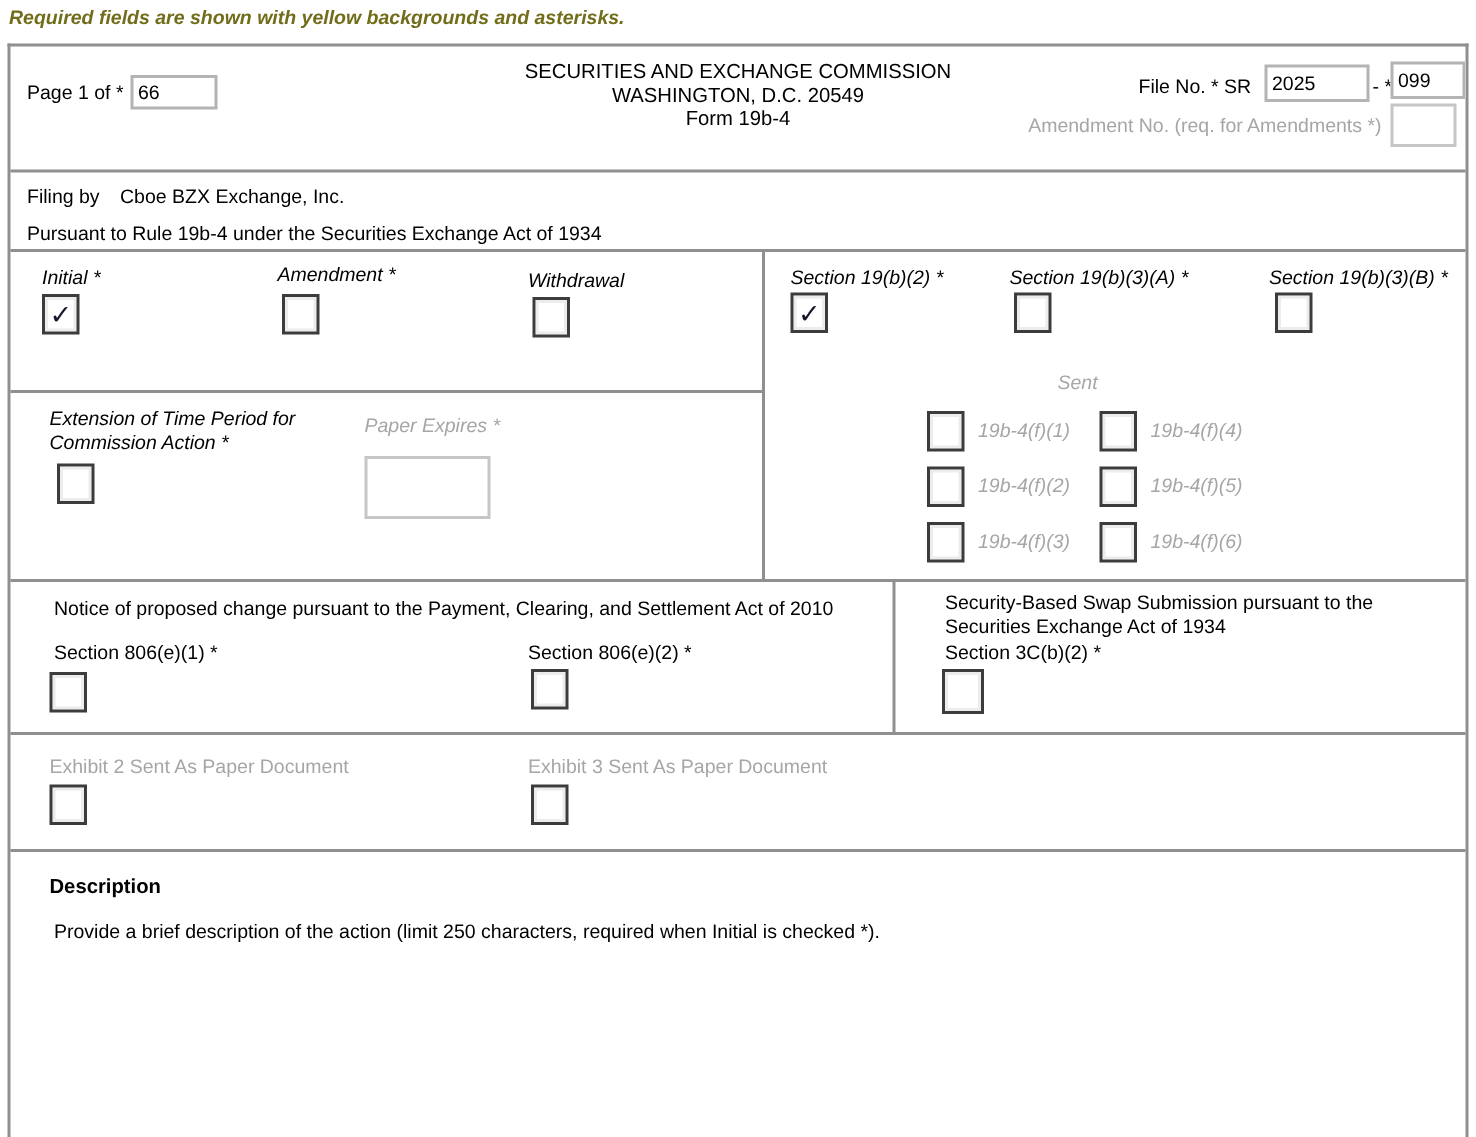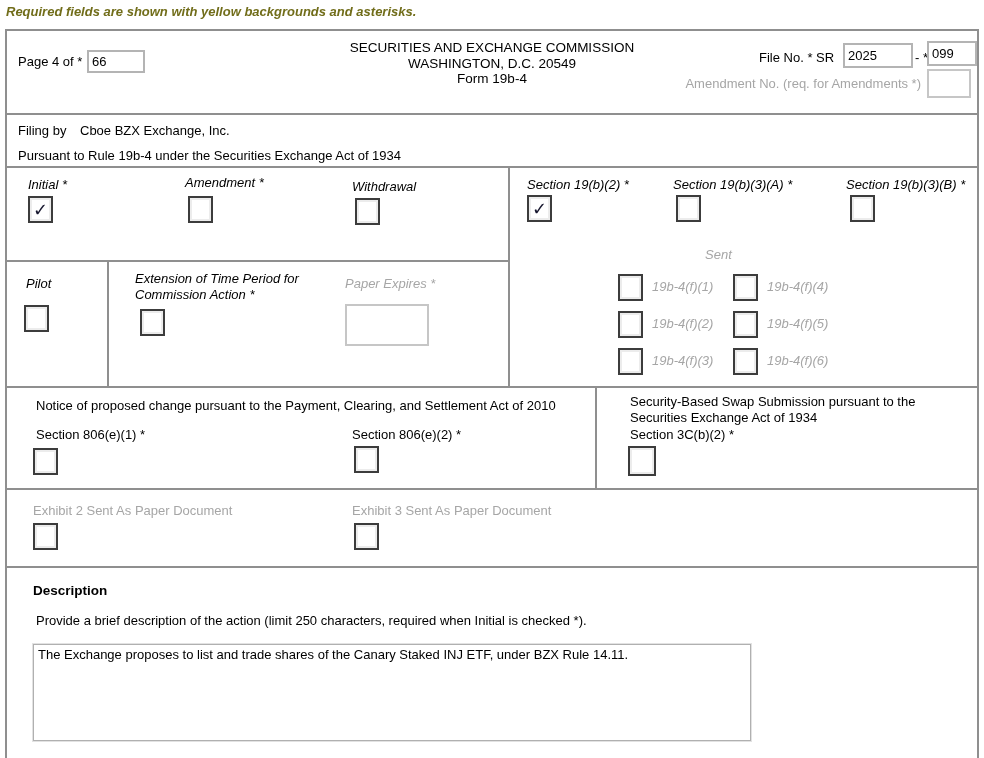--- a/index.html
+++ b/index.html
@@ -60,21 +60,21 @@
 </head>
 <body>
 
 <div class="page">
 
   <div class="note">Required fields are shown with yellow backgrounds and asterisks.</div>
 
   <div class="formbox">
 
     <div class="row rowA">
-      <span class="lbl" style="left:11px; top:23px;">Page 4 of *</span>
+      <span class="lbl" style="left:11px; top:23px;">Page 1 of *</span>
       <input class="box" style="left: 80px; top: 19px; width: 58px; height: 23px;" value="66">
       <div class="titleC">
         <div>SECURITIES AND EXCHANGE COMMISSION</div>
         <div>WASHINGTON, D.C. 20549</div>
         <div>Form 19b-4</div>
       </div>
       <span class="lbl" style="left:752px; top:19px;">File No. * SR</span>
       <input class="box" style="left: 836px; top: 12px; width: 70px; height: 25px;" value="2025">
       <span class="lbl" style="left:908px; top:19px;">- *</span>
       <input class="box" style="left: 920px; top: 10px; width: 50px; height: 25px;" value="099">
@@ -94,24 +94,20 @@
           <span class="lbl" style="left:21px; top:9px;">Initial *</span>
           <span class="cb" style="left:21px; top:28px;">
               <span class="mark">✓</span>
             </span>
           <span class="lbl" style="left:178px; top:7px;">Amendment *</span>
           <span class="cb" style="left:181px; top:28px;"></span>
           <span class="lbl" style="left:345px; top:11px;">Withdrawal</span>
           <span class="cb" style="left:348px; top:30px;"></span>
         </div>
         <div class="c2">
-          <div class="pilotCell">
-            <span class="lbl" style="left:19px; top:14px;">Pilot</span>
-            <span class="cb" style="left:17px; top:43px;"></span>
-          </div>
           <div class="extCell">
             <span class="lbl wrap" style="left:26px; top:9px; width:210px; line-height:16px;">Extension of Time Period for Commission Action *</span>
             <span class="cb" style="left:31px; top:47px;"></span>
             <span class="lbl gray" style="left:236px; top:14px;">Paper Expires *</span>
             <span class="emptybox" style="left:236px; top:42px; width:84px; height:42px;"></span>
           </div>
         </div>
       </div>
       <div class="colR">
         <span class="lbl" style="left:17px; top:9px;">Section 19(b)(2) *</span>
@@ -159,17 +155,16 @@
     <div class="row rowE">
       <span class="lbl gray" style="left:26px; top:13px;">Exhibit 2 Sent As Paper Document</span>
       <span class="cb" style="left:26px; top:33px;"></span>
       <span class="lbl gray" style="left:345px; top:13px;">Exhibit 3 Sent As Paper Document</span>
       <span class="cb" style="left:347px; top:33px;"></span>
     </div>
 
     <div class="row rowF">
       <span class="lbl bold" style="left:26px; top:15px; font-size:13.5px;">Description</span>
       <span class="lbl" style="left:29px; top:45px;">Provide a brief description of the action (limit 250 characters, required when Initial is checked *).</span>
-      <textarea class="desc" style="">The Exchange proposes to list and trade shares of the Canary Staked INJ ETF, under BZX Rule 14.11.</textarea>
     </div>
 
   </div>
 </div>
 
 </body></html>

